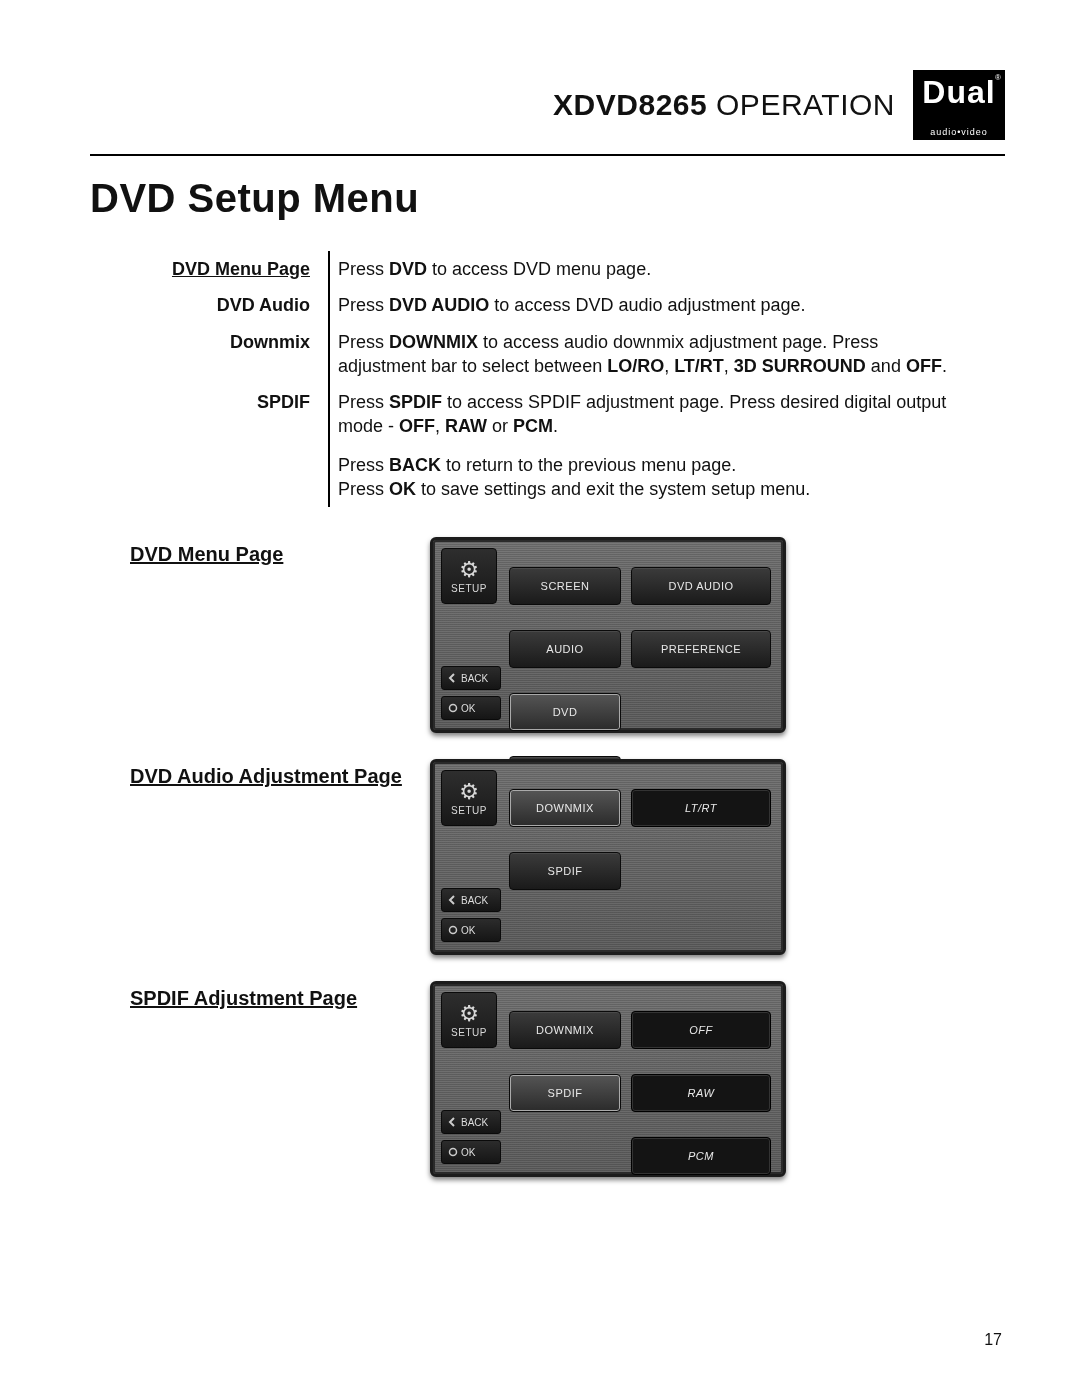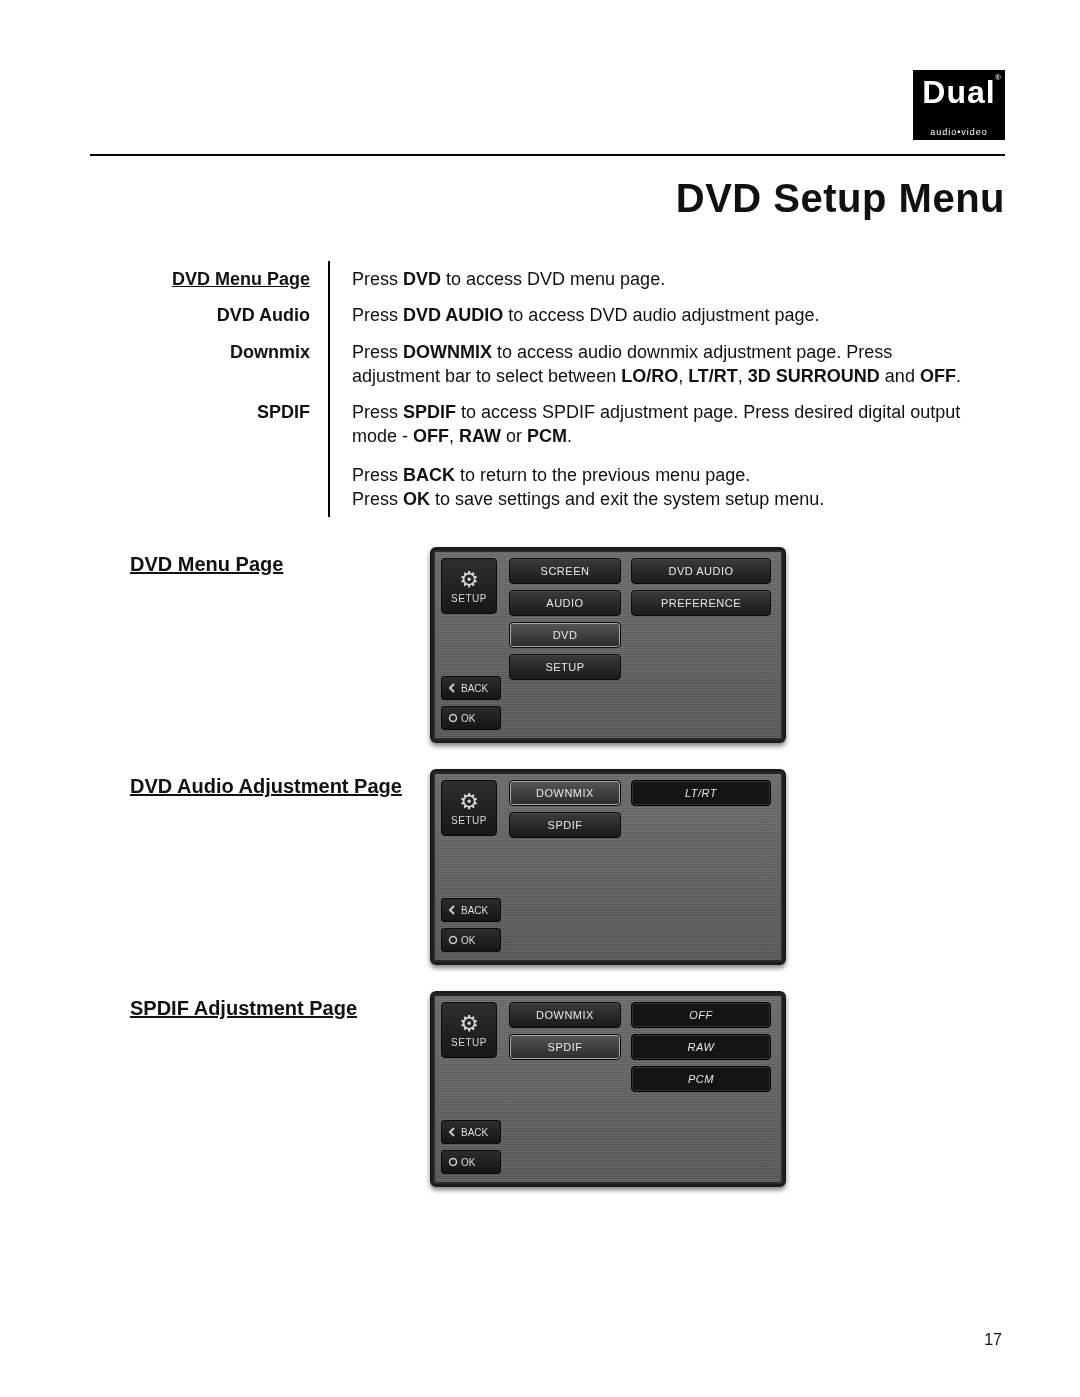--- a/index.html
+++ b/index.html
@@ -58,45 +58,44 @@
     font-size: 9px;
     letter-spacing: 1px;
     margin-top: 19px;
   }
   .rule {
     border: none;
     border-top: 2px solid #000;
     margin-top: 14px;
   }
   .section-title {
-    text-align: right;
     font-size: 40px;
     font-weight: 900;
-    margin: 20px 0 40px;
+    margin: 20px 0 30px;
     letter-spacing: .5px;
   }
 
   
   .defs {
     display: grid;
     grid-template-columns: 200px 1fr;
     column-gap: 0;
     font-size: 18px;
     line-height: 1.35;
     margin: 0 40px 30px 40px;
   }
   .def-label {
     font-weight: 700;
     text-align: right;
     padding: 6px 18px 6px 0;
     border-right: 2px solid #000;
   }
   .def-label.underline { text-decoration: underline; }
   .def-body {
-    padding: 6px 0 6px 22px;
+    padding: 6px 0 6px 8px;
   }
   .def-body .gap { display:block; height:14px; }
   .def-body b { font-weight: 800; }
 
   
   .shot-row {
     display: flex;
     align-items: flex-start;
     margin: 14px 40px 26px 40px;
   }
@@ -150,29 +149,30 @@
   .side-ok   { bottom: 10px; }
 
   .col {
     position: absolute;
     display: flex; flex-direction: column; gap: 6px;
   }
   .col.c1 { left: 76px; top: 8px; width: 112px; }
   .col.c2 { left: 198px; top: 8px; width: 140px; }
 
   .pill {
-    height: 26px;
+    height: 38px;
     border: 1px solid #0a0a0a;
     border-radius: 4px;
     background: linear-gradient(#3b3b3b,#1a1a1a);
     font-size: 11px;
     letter-spacing: .5px;
     color: #e8e8e8;
     display:flex; align-items:center; justify-content:center;
     box-shadow: inset 0 1px 0 rgba(255,255,255,.08);
+    margin-top: 19px;
   }
   .pill.sel {
     background: linear-gradient(#555,#2b2b2b);
     box-shadow: inset 0 0 0 1px #aaa;
   }
   .pill.val {
     background: #141414;
     border:1px solid #000;
     box-shadow: inset 0 0 0 1px #333;
     font-style: italic;
@@ -184,20 +184,24 @@
     right: 78px;
     font-size: 16px;
   }
 </style>
 </head>
 <body>
 
 <div class="page">
 
   <div class="header-row">
+    <div class="header-title">
+      <span>XDVD8265</span>
+      <span class="thin"> </span><span class="thin">OPERATION</span>
+    </div>
     <div class="logo">
       <span class="reg">®</span>
       <span class="big">Dual</span>
       <span class="sub">audio•video</span>
     </div>
   </div>
   <hr class="rule">
 
   <h1 class="section-title">DVD Setup Menu</h1>
 

